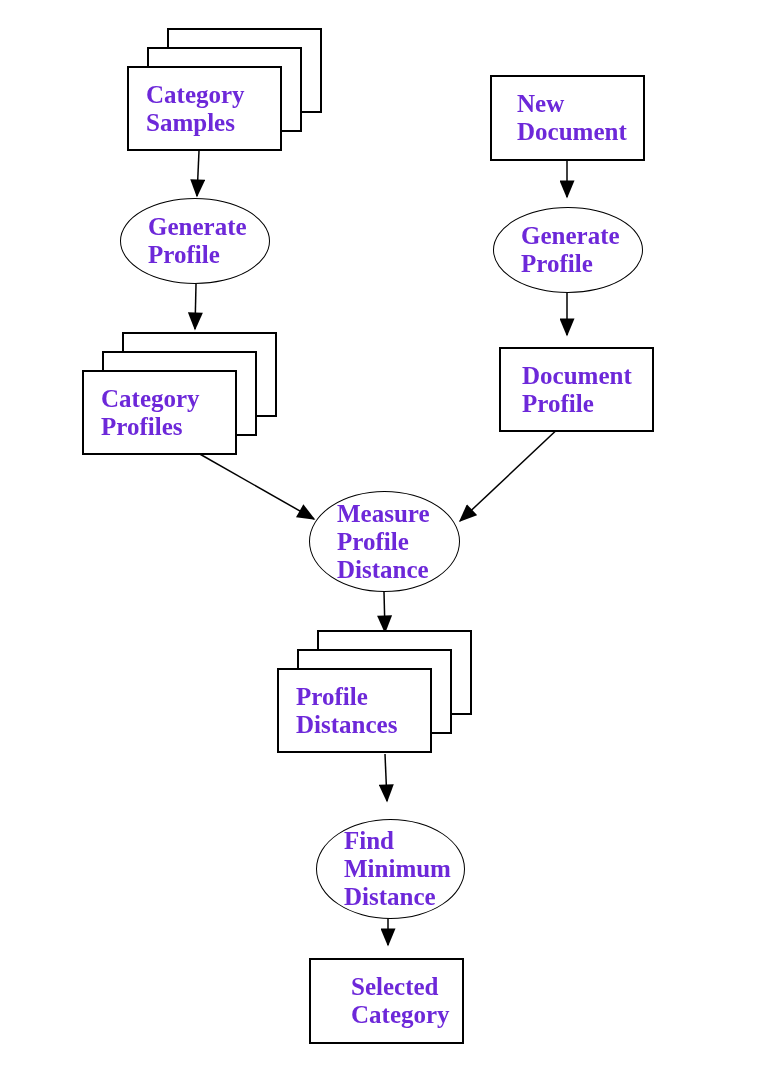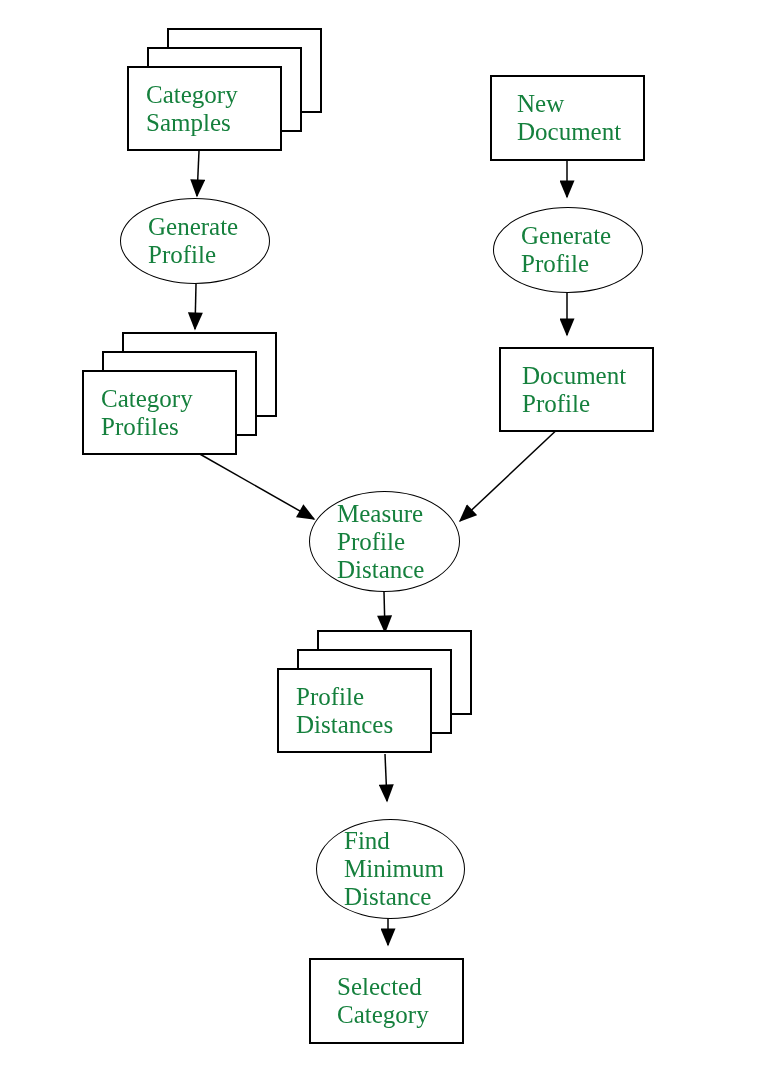--- a/index.html
+++ b/index.html
@@ -19,22 +19,23 @@
   .edges {
     position: absolute;
     left: 0;
     top: 0;
     pointer-events: none;
   }
   .lbl {
     white-space: pre-line;
     font-size: 25px;
     line-height: 28px;
-    color: #15803d;
+    color: #6d28d9;
     text-align: left;
+    font-weight: bold;
   }
   
   .rect-node {
     position: absolute;
     box-sizing: border-box;
     border: 2px solid #000000;
     background: #ffffff;
     display: flex;
     align-items: center;
     padding-left: 25px;
@@ -143,18 +144,18 @@
 Distances</span>
     </div>
   </div>
 
   <div class="ellipse-node" style="left:316px; top:803px; width:149px; height:100px;margin-top:16px;">
     <span class="lbl">Find
 Minimum
 Distance</span>
   </div>
 
-  <div class="rect-node" style="left:309px; top:948px; width:155px; height:86px; padding-left:26px;">
+  <div class="rect-node" style="left:309px; top:948px; width:155px; height:86px; padding-left:40px;">
     <span class="lbl">Selected
 Category</span>
   </div>
 
 </div>
 
 </body></html>

